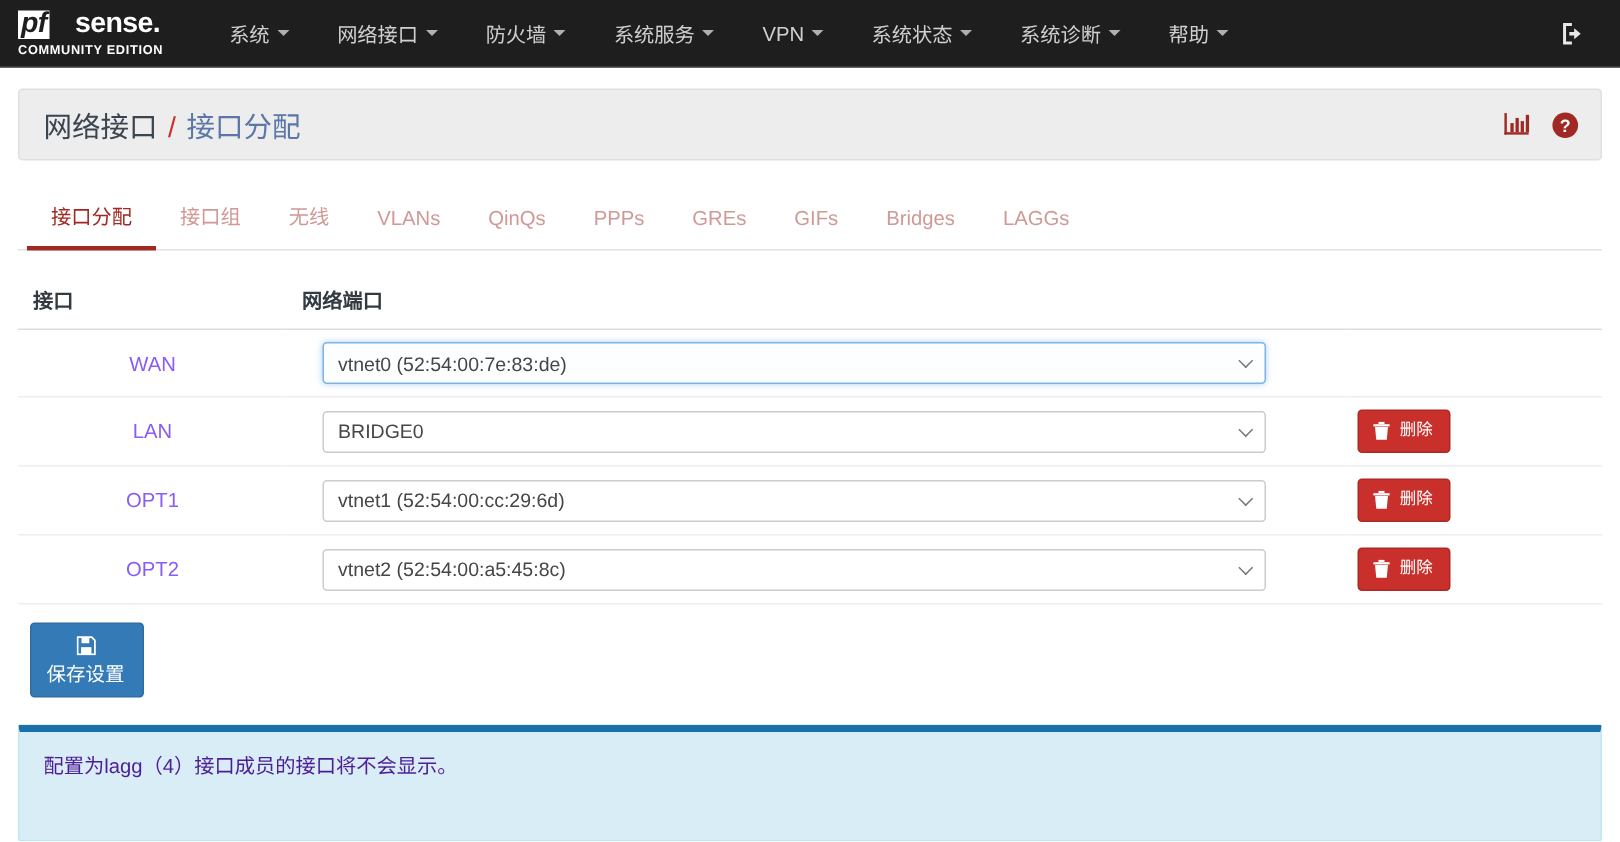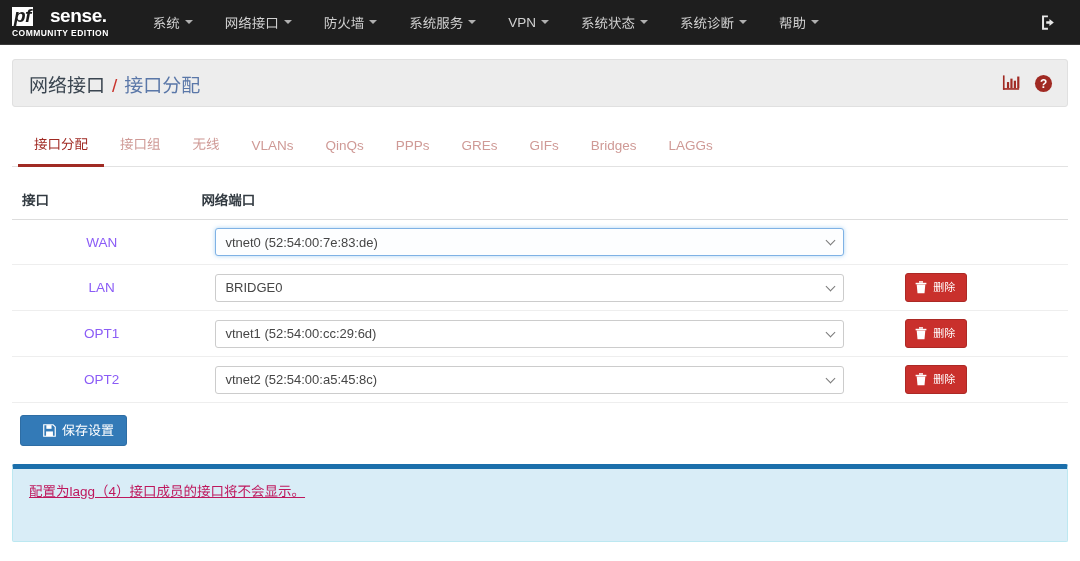--- a/index.html
+++ b/index.html
@@ -251,42 +251,42 @@
   .btn-del {
     background: #c9302c;
     border-color: #ac2925;
     color: #ffffff;
     padding: 7px 11px 7px 9px;
   }
   .btn-save {
     background: #337ab7;
     border-color: #2e6da4;
     color: #ffffff;
-    padding: 8px 12px 8px 22px;
+    padding: 8px 12px 8px 10px;
     font-size: 13px;
     margin: 12px 0 0 8px;
+    flex-direction: column;
   }
 
   
   .infobox {
     margin: 18px 0 0 0;
     background: #d9edf7;
     border: 1px solid #bce8f1;
     border-top: 5px solid #1b6fab;
     border-radius: 2px;
     padding: 14px 16px 16px 16px;
     position: relative;
     min-height: 78px;
   }
   .infobox p {
     margin: 0 0 14px 0;
     font-size: 13.5px;
-    color: #be185d;
+    color: #4c1d95;
     line-height: 1.4;
-    text-decoration: underline;
   }
   .infobox p:last-child { margin-bottom: 0; }
 </style>
 </head>
 <body>
 
 <div class="navbar">
   <div class="brand">
     <div class="brand-top">
       <span class="brand-pf">pf</span>

